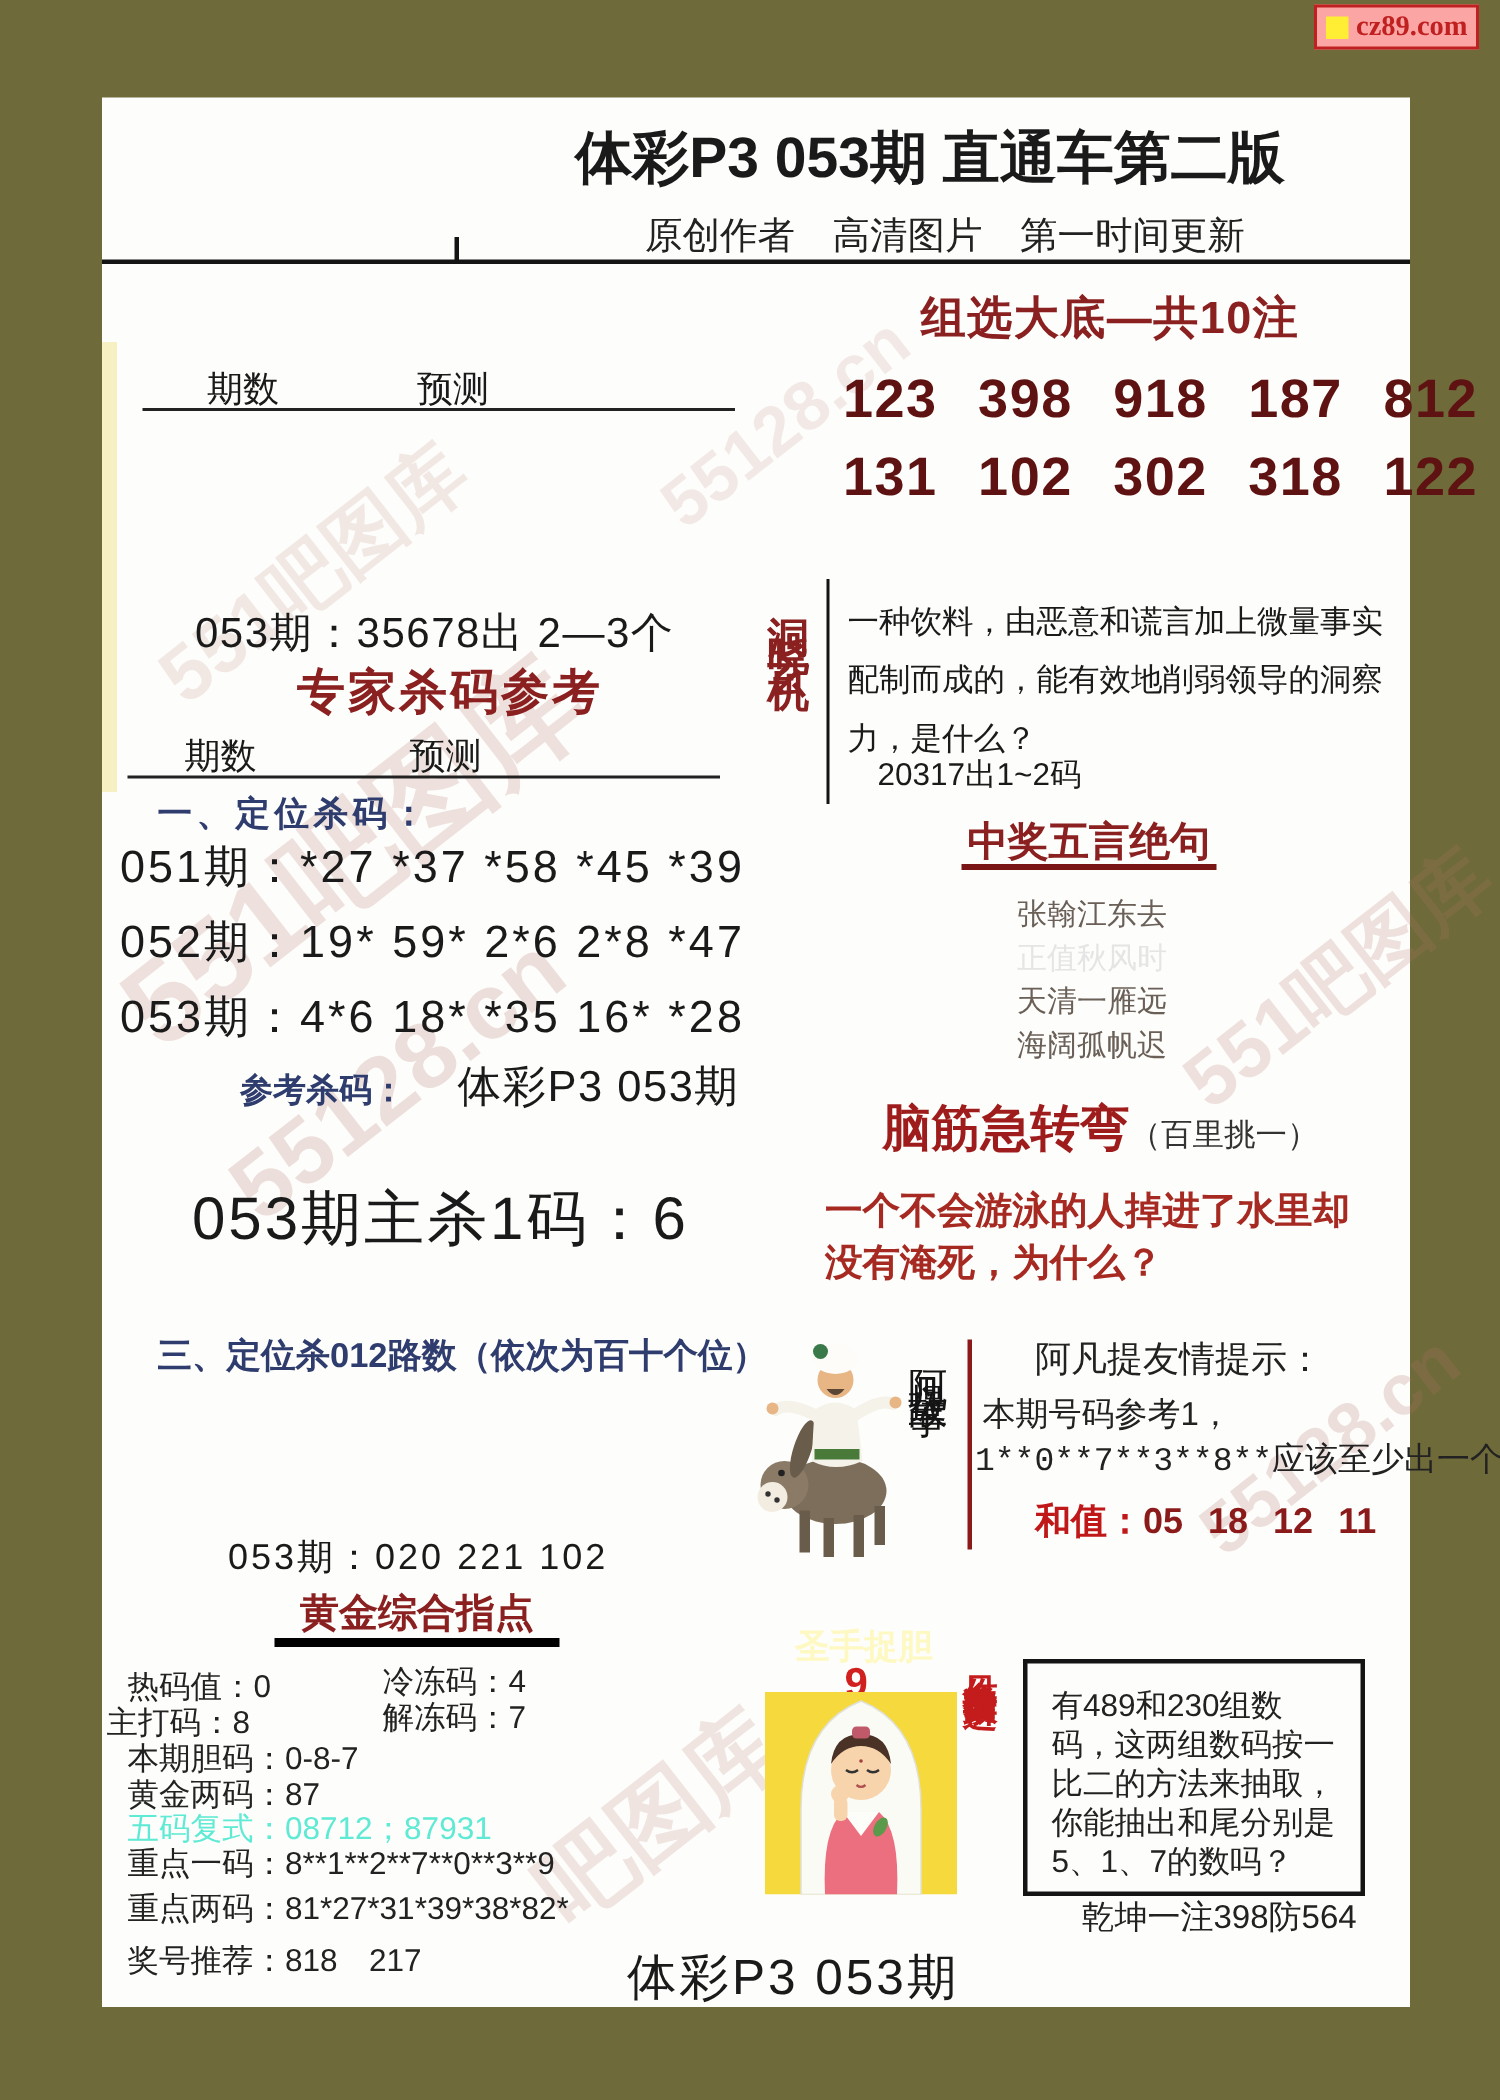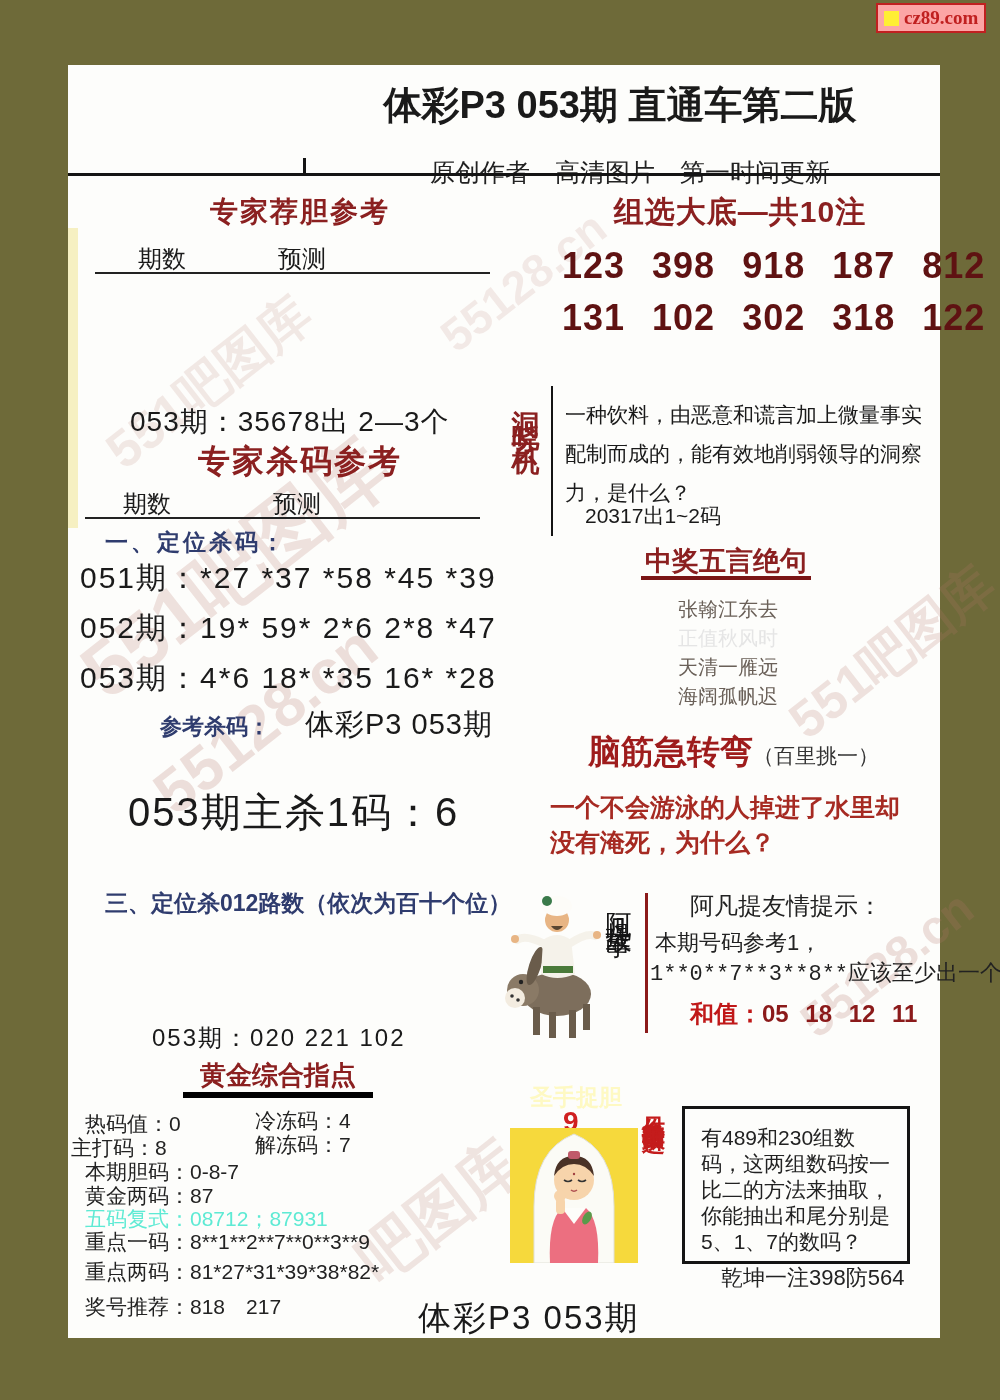--- a/index.html
+++ b/index.html
@@ -42,25 +42,24 @@
   <div class="abs wm" style="left:790px;top:1005px;font-size:48px;opacity:.22;transform:rotate(-38deg);">55128.cn</div>
   <div class="abs wm" style="left:340px;top:1235px;font-size:62px;opacity:.18;transform:rotate(-38deg);">吧图库</div>
   <div class="abs wm" style="left:430px;top:320px;font-size:46px;opacity:.14;transform:rotate(-38deg);">55128.cn</div>
 
   <div class="abs badge c" style="left:876px;top:3px;">
     <span class="badge-sq"></span>
     <span class="badge-txt">cz89.com</span>
   </div>
 
   <div class="abs c b ctr nw" style="left:340px;top:80px;width:560px;font-size:38px;">体彩P3 053期 直通车第二版</div>
-  <div class="abs c ctr nw" style="left:380px;top:140px;width:500px;font-size:25px;color:#222;margin-top:16px;">原创作者　高清图片　第一时间更新</div>
+  <div class="abs c ctr nw" style="left:380px;top:140px;width:500px;font-size:25px;color:#222;">原创作者　高清图片　第一时间更新</div>
   <div class="abs hr c" style="left:68px;top:173px;width:872px;height:3px;"></div>
   <div class="abs hr c" style="left:303px;top:158px;width:3px;height:16px;"></div>
 
-  <div class="abs c b ctr red1 nw" style="left:155px;top:193px;width:290px;font-size:28px;letter-spacing:2px;">专家荐胆参考</div>
   <div class="abs c nw" style="left:138px;top:243px;font-size:24px;">期数</div>
   <div class="abs c nw" style="left:278px;top:243px;font-size:24px;">预测</div>
   <div class="abs c" style="left:95px;top:272px;width:395px;height:2px;background:#222;"></div>
 
   <div class="abs c nw" style="left:130px;top:403px;font-size:28px;letter-spacing:1px;">053期：35678出 2—3个</div>
 
   <div class="abs c b ctr red1 nw" style="left:175px;top:440px;width:250px;font-size:32px;letter-spacing:2px;">专家杀码参考</div>
   <div class="abs c nw" style="left:123px;top:488px;font-size:24px;">期数</div>
   <div class="abs c nw" style="left:273px;top:488px;font-size:24px;">预测</div>
   <div class="abs c" style="left:85px;top:517px;width:395px;height:2px;background:#222;"></div>

